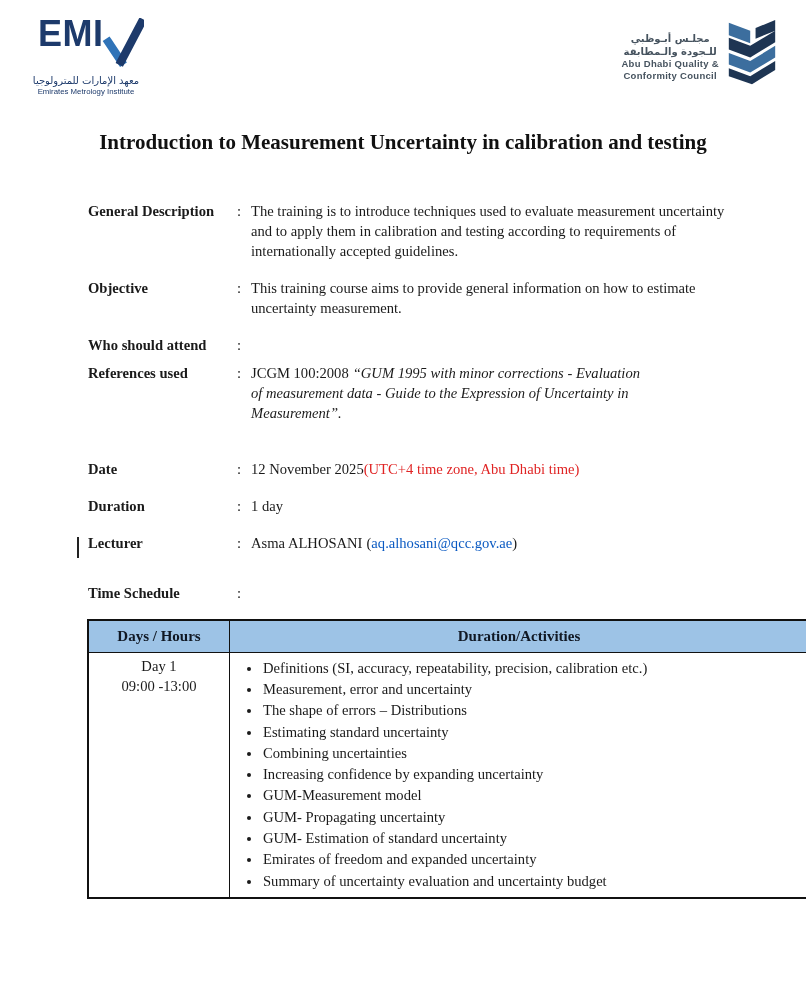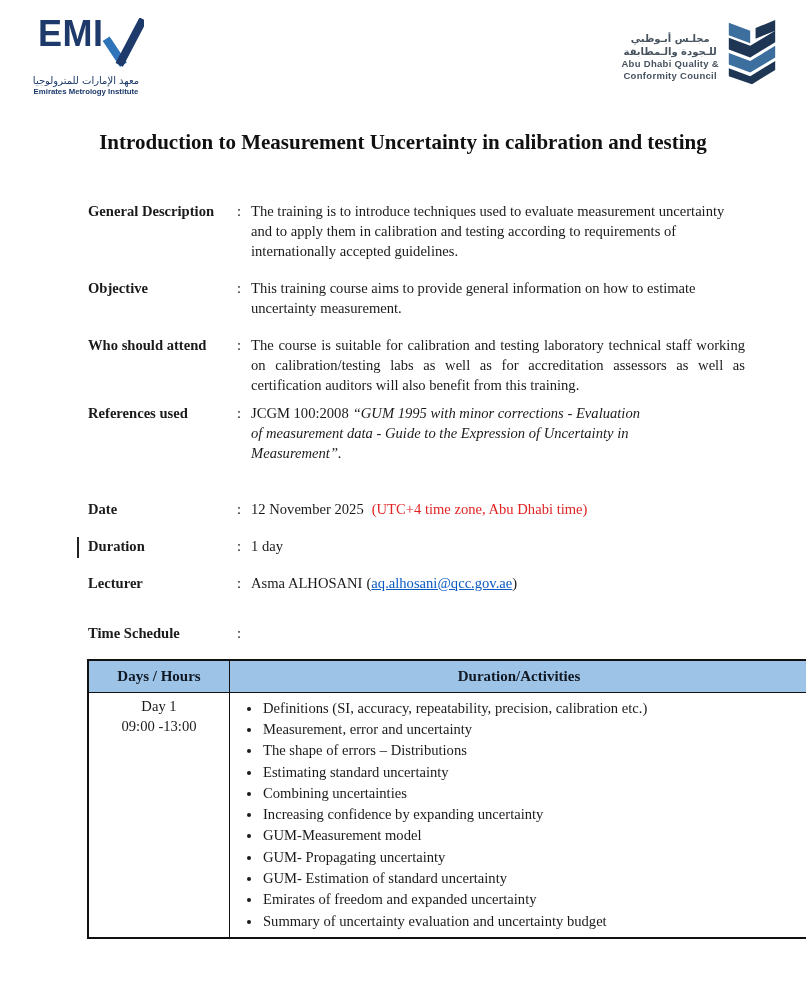--- a/index.html
+++ b/index.html
@@ -10,21 +10,21 @@
   }
   .page { position:relative; width:806px; height:1000px; }
 
   
   .logos { display:flex; justify-content:space-between; align-items:flex-start; padding:16px 28px 0 30px; }
   .emi-logo { width:112px; font-family:"Liberation Sans",sans-serif; }
   .emi-row { display:flex; align-items:flex-start; padding-left:8px; }
   .emi-wordmark { color:var(--c-navy,#1d3a6b); font-weight:bold; font-size:36px; line-height:1; letter-spacing:0.5px; }
   .emi-check { margin-left:-2px; margin-top:2px; }
   .emi-arabic { font-family:"DejaVu Sans",sans-serif; font-size:10px; color:var(--c-navy,#1d3a6b); text-align:center; margin-top:3px; line-height:1.2; }
-  .emi-sub { font-family:"Liberation Sans",sans-serif; font-size:7.8px; font-weight:bold; color:var(--c-navy,#1d3a6b); text-align:center; line-height:1.25; }
+  .emi-sub { font-family:"Liberation Sans",sans-serif; font-size:7.8px; font-weight:normal; color:var(--c-navy,#1d3a6b); text-align:center; line-height:1.25; }
 
   .qcc-logo { display:flex; align-items:flex-start; gap:7px; }
   .qcc-text { text-align:center; margin-top:16px; font-family:"Liberation Sans",sans-serif; }
   .qcc-ar { font-family:"DejaVu Sans",sans-serif; font-size:10px; font-weight:bold; color:var(--c-logo_gray_blue,#46535f); line-height:1.3; }
   .qcc-en { font-size:9.5px; font-weight:bold; color:var(--c-logo_gray_blue,#46535f); line-height:1.3; letter-spacing:0.3px; }
   .qcc-shield { margin-top:4px; }
 
   
   .doc-title {
     max-width:660px; margin:32px auto 0; text-align:center;
@@ -35,23 +35,23 @@
   .content { margin:44px 0 0 88px; width:660px; }
   .frow { display:grid; grid-template-columns:149px 14px 494px; align-items:start; }
   .flabel { font-weight:bold; font-size:14.6px; line-height:20px; }
   .fcolon { font-size:14.6px; line-height:20px; }
   .fvalue { font-size:14.6px; line-height:20px; }
   .justify { text-align:justify; }
   .mb17 { margin-bottom:17px; } .mb8 { margin-bottom:8px; }
   .mb36 { margin-bottom:36px; } .mb30 { margin-bottom:30px; }
   .italic { font-style:italic; }
   .ref-line2, .ref-line3 { display:block; font-style:italic; }
-  .red-note { color:var(--c-red_text,#e02424); margin-left:8px; }
+  .red-note { color:var(--c-red_text,#e02424); margin-left:0; }
   .sp-left { margin-left:4px; }
-  .email-link { color:var(--c-link_blue,#0b5ac2); text-decoration:underline; cursor:pointer;text-align:right; }
+  .email-link { color:var(--c-link_blue,#0b5ac2); cursor:pointer;text-align:right; }
 
   
   .text-cursor { position:absolute; left:77px; top:537px; width:2px; height:21px; background:#222; }
 
   
   .schedule {
     border-collapse:collapse; margin:16px 0 0 87px; width:723px;
     table-layout:fixed;
   }
   .schedule th, .schedule td { border:1.6px solid #111; }
@@ -117,21 +117,20 @@
 
     <div class="frow mb17">
       <span class="flabel">Objective</span>
       <span class="fcolon">:</span>
       <span class="fvalue">This training course aims to provide general information on how to estimate uncertainty measurement.</span>
     </div>
 
     <div class="frow mb8">
       <span class="flabel">Who should attend</span>
       <span class="fcolon">:</span>
-      <span class="fvalue justify">The course is suitable for calibration and testing laboratory technical staff working on calibration/testing labs as well as for accreditation assessors as well as certification auditors will also benefit from this training.</span>
     </div>
 
     <div class="frow mb36">
       <span class="flabel">References used</span>
       <span class="fcolon">:</span>
       <span class="fvalue">
         <span>JCGM 100:2008</span><span class="italic sp-left">“GUM 1995 with minor corrections - Evaluation</span>
         <span class="ref-line2">of measurement data - Guide to the Expression of Uncertainty in</span>
         <span class="ref-line3">Measurement”.</span>
       </span>

